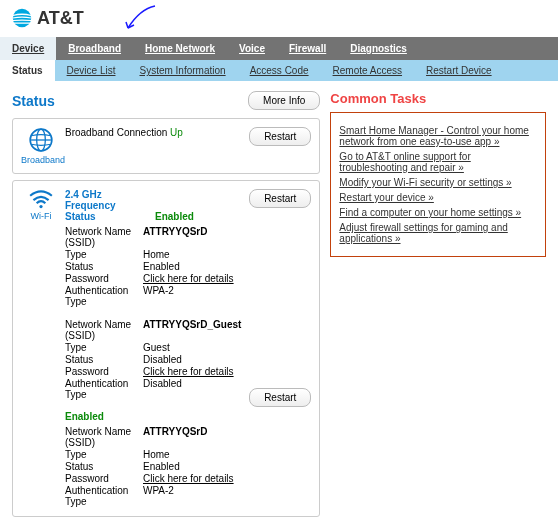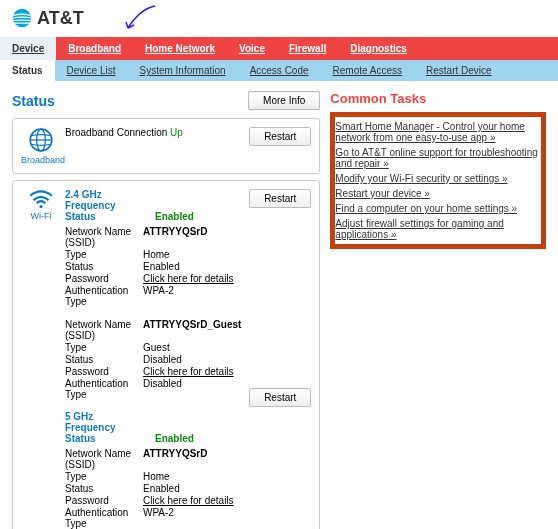--- a/index.html
+++ b/index.html
@@ -2,35 +2,35 @@
 <html><head>
 <meta charset="utf-8">
 <style>
 * { box-sizing: border-box; margin: 0; padding: 0; }
 body { font-family: Arial, Helvetica, sans-serif; font-size: 10px; background: #fff; width: 558px; }
 .logo-bar { padding: 8px 12px; position: relative; }
 .logo { font-size: 18px; font-weight: bold; color: #333; display: flex; gap: 5px; }
 .globe-logo { width: 20px; height: 20px; }
 .arrow-annotation { position: absolute; top: 4px; left: 120px; width: 40px; height: 30px; }
 
-.tabs1 { background: #ef4444; display: flex; align-items: center; text-align: right; }
+.tabs1 { background: #737373; display: flex; align-items: center; text-align: right; }
 .tabs1 .tab { color: #fff; font-size: 10px; font-weight: bold; padding: 6px 12px; text-decoration: underline; cursor: pointer; }
 .tabs1 .tab.active { background: #e8f0f5; color: #333; text-decoration: underline; }
 
 .tabs2 { background: #9fd4ef; display: flex; align-items: center; }
 .tabs2 .tab { color: #333; font-size: 10px; padding: 5px 12px; text-decoration: underline; cursor: pointer; }
 .tabs2 .tab.active { background: #fff; font-weight: bold; text-decoration: none; }
 
 .content { display: flex; padding: 10px 12px; gap: 10px; align-items: flex-start; }
 .left { flex: 1; }
 .right { width: 260px; }
 
 .status-header { display: flex; justify-content: space-between; align-items: center; margin-bottom: 8px; }
 .status-header h2 { color: #0d78c9; font-size: 14px; font-weight: bold; }
-.btn { background: linear-gradient(#fff,#eee); border: 1px solid #bbb; border-radius: 2px; padding: 3px 14px; font-size: 10px; cursor: pointer; }
+.btn { background: linear-gradient(#fff,#eee); border: 1px solid #bbb; border-radius: 8px; padding: 3px 14px; font-size: 10px; cursor: pointer; }
 
 .panel { border: 1px solid #ccc; border-radius: 3px; padding: 8px; margin-bottom: 6px; position: relative; }
 .panel-row { display: flex; align-items: flex-start; }
 .icon-col { width: 40px; text-align: center; }
 .icon-col .icon-label { color: #0d78c9; font-size: 9px; margin-top: 2px; }
 .body-col { flex: 1; padding-left: 4px; }
 .restart-col { width: 70px; text-align: right; }
 
 .freq-header { display: flex; align-items: flex-end; gap: 30px; margin-bottom: 4px; }
 .freq-title { color: #0d78c9; font-weight: bold; font-size: 10px; width: 60px; }
@@ -40,21 +40,21 @@
 .kv { display: flex; font-size: 10px; margin: 1px 0; }
 .kv .k { width: 78px; }
 .kv .v { font-weight: bold; text-align: right; }
 .kv .v.link { text-decoration: underline; cursor: pointer; font-weight: normal; }
 
 .sep { height: 10px; }
 
 .bb-line { font-size: 10px; }
 
 .common h2 { color: #ef4444; font-size: 13px; font-weight: bold; margin-bottom: 6px; }
-.common .box { border: 5px solid #c2410c; }
+.common .box { border: 1px solid #c2410c; padding: 8px; }
 .common a { display: block; color: #333; font-size: 10px; text-decoration: underline; margin: 4px 0; cursor: pointer; }
 
 svg { display: block; }
 .globe-icon, .wifi-icon, .phone-icon { margin: 0 auto; }
 </style>
 </head>
 <body>
 
 <div class="logo-bar">
   <div class="logo">
@@ -173,21 +173,20 @@
               <div class="v link">Click here for details</div>
             </div>
           <div class="kv">
               <div class="k">Authentication Type</div>
               <div class="v" style="font-weight:normal">Disabled</div>
             </div>
 
           <div class="sep"></div>
 
           <div class="freq-header">
-            <div class="freq-title">5 GHz Frequency Status</div>
             <div class="enabled">Enabled</div>
           </div>
           <div class="kv">
               <div class="k">Network Name (SSID)</div>
               <div class="v">ATTRYYQSrD</div>
             </div>
           <div class="kv">
               <div class="k">Type</div>
               <div class="v" style="font-weight:normal">Home</div>
             </div>

